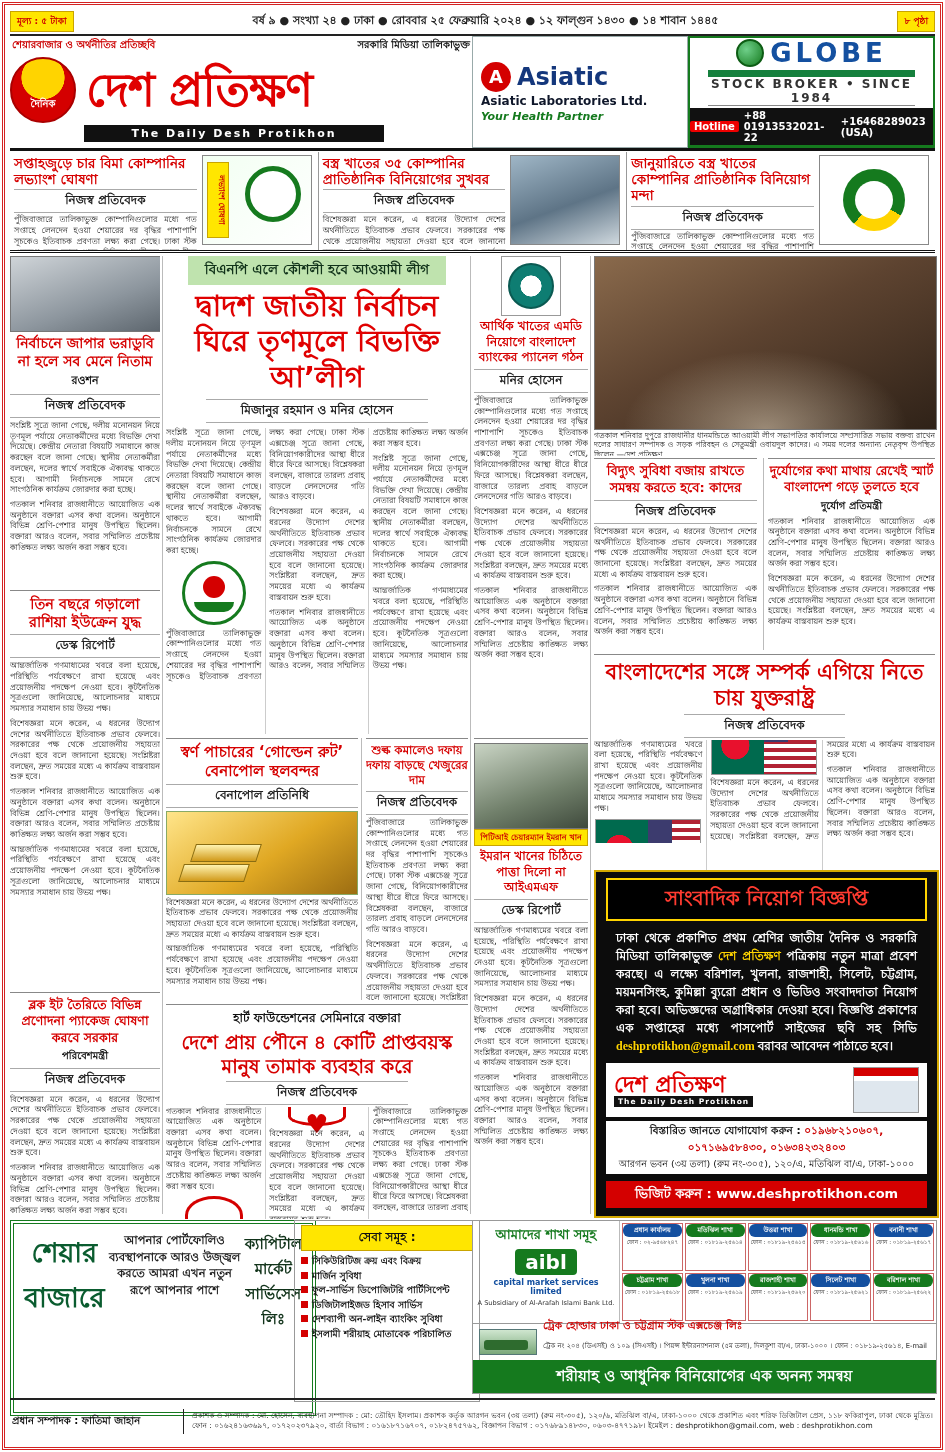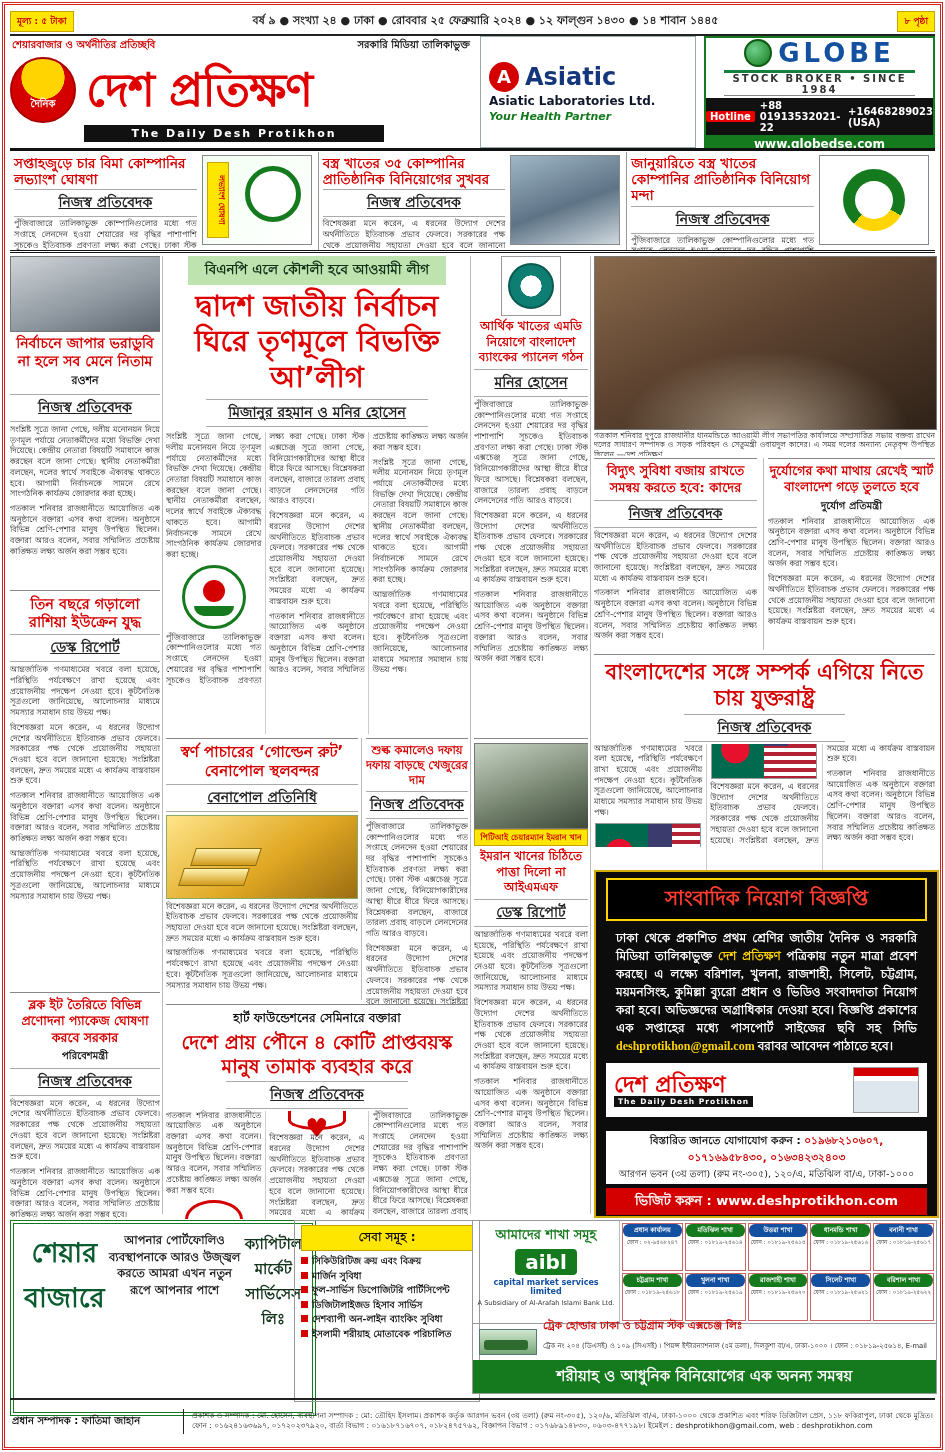--- a/index.html
+++ b/index.html
@@ -7,62 +7,62 @@
     width:945px;height:1452px;position:relative;background:#fff;
     font-family:"DejaVu Sans",sans-serif;color:#111;overflow:hidden;
   }
   .frame{position:absolute;inset:2px;border:3px double #d42222;pointer-events:none;z-index:50;}
   .abs{position:absolute;overflow:hidden;}
   
   #topbar{left:10px;top:8px;width:925px;height:26px;display:flex;align-items:center;gap:8px;border-bottom:2px solid #222;}
   .corner-badge{background:#ffe600;color:#c00;font-size:9px;font-weight:700;padding:2px 6px;border:1px solid #c9a400;white-space:nowrap;}
   .dateline{flex:1;text-align:center;font-size:11px;font-weight:700;color:#222;}
   
-  #masthead{left:10px;top:36px;width:925px;height:112px;display:flex;gap:8px;border-bottom:3px solid #111;}
+  #masthead{left:10px;top:36px;width:925px;height:112px;display:flex;border-bottom:3px solid #111;}
   .logo-block{flex:0 0 462px;position:relative;}
   .tag-row{display:flex;justify-content:space-between;font-size:10px;font-weight:700;padding:1px 2px;}
   .tag-left{color:#c00;}
   .tag-right{color:#111;}
   .logo-row{display:flex;align-items:center;gap:10px;padding-top:2px;}
   .paper-logo{width:62px;height:62px;border-radius:50%;background:radial-gradient(circle at 50% 30%,#ffd400 0 40%,#d40000 41% 100%);border:2px solid #a00;display:flex;align-items:flex-end;justify-content:center;}
   .paper-logo span{color:#fff;font-size:10px;font-weight:700;margin-bottom:8px;}
   .paper-title{color:#e00000;font-size:46px;font-weight:800;line-height:1.05;letter-spacing:-1px;}
   .paper-sub-bar{background:#111;color:#fff;font-size:11px;font-weight:700;text-align:center;padding:2px 0;width:300px;margin:2px 0 0 74px;letter-spacing:2px;}
   .asiatic-ad{flex:0 0 198px;border:1px solid #9aa;padding:6px 8px;display:flex;flex-direction:column;justify-content:center;gap:2px;}
   .a-row{display:flex;align-items:center;gap:6px;}
   .a-logo{width:30px;height:30px;border-radius:50%;background:#d40000;color:#fff;font-weight:800;font-size:18px;display:flex;align-items:center;justify-content:center;}
   .a-name{color:#14377c;font-size:24px;font-weight:800;}
   .a-company{color:#0f172a;font-size:12px;font-weight:700;}
   .a-slogan{color:#157a1e;font-size:11px;font-style:italic;font-weight:700;}
   .globe-ad{flex:1;border:2px solid #157a1e;display:flex;flex-direction:column;}
   .g-top{color:#c00;font-size:10px;font-weight:700;text-align:center;padding:2px 4px;line-height:1.25;}
   .g-row{display:flex;align-items:center;justify-content:center;gap:6px;}
   .globe-icon{width:24px;height:24px;border-radius:50%;background:radial-gradient(circle at 35% 35%,#6fd08a,#157a1e);border:2px solid #0d5c14;}
   .g-name{color:#1450a0;font-size:26px;font-weight:800;letter-spacing:4px;}
-  .g-sub{text-align:center;font-size:10px;font-weight:700;color:#333;letter-spacing:2px;border-top:3px solid #15803d;border-bottom:1px solid #888;margin:2px 18px;}
+  .g-sub{text-align:center;font-size:12px;font-weight:700;color:#333;letter-spacing:2px;border-top:7px solid #15803d;border-bottom:1px solid #888;margin:2px 18px;}
   .g-hotline{background:#111;color:#fff;font-size:10px;font-weight:700;display:flex;align-items:center;justify-content:center;gap:5px;padding:2px 0;}
   .g-hot-label{background:#e00;color:#fff;padding:0 4px;border-radius:2px;}
   .g-web{background:#157a1e;color:#fff;text-align:center;font-size:12px;font-weight:800;padding:2px 0;margin-top:auto;}
   
   #briefs{left:10px;top:152px;width:925px;height:98px;display:flex;border-bottom:3px double #111;}
   .brief{flex:1;display:flex;gap:5px;padding:3px 6px 3px 4px;}
   .brief + .brief{border-left:1px solid #999;}
   .brief-text{flex:1;min-width:0;}
   .brief h3{margin:0 0 2px;font-size:13.5px;line-height:1.2;color:#d60000;font-weight:800;}
   .brief .byline{margin:1px 0 2px;}
   .brief-img{flex:0 0 108px;height:88px;border:1px solid #888;position:relative;}
   .img-insurance{background:linear-gradient(135deg,#f2fff2,#ffffff);}
   .ins-circle{position:absolute;right:10px;top:10px;width:46px;height:46px;border-radius:50%;border:5px solid #157a1e;background:#fff;}
   .ins-badge{position:absolute;left:4px;top:6px;bottom:6px;width:20px;background:#ffe600;color:#c00;font-size:8px;font-weight:700;writing-mode:vertical-rl;text-align:center;border:1px solid #c9a400;}
   .img-factory{background:linear-gradient(160deg,#9fb6c6,#5e7486 55%,#cfd8de);}
   .img-dse{background:#fff;display:flex;align-items:center;justify-content:center;}
   .dse-ring{width:62px;height:62px;border-radius:50%;background:conic-gradient(#157a1e 0 120deg,#ffd400 120deg 220deg,#157a1e 220deg 360deg);display:flex;align-items:center;justify-content:center;}
   .dse-inner{width:38px;height:38px;border-radius:50%;background:#fff;}
   
-  .byline{text-align:center;font-size:14px;font-weight:700;color:#222;border-top:1px solid #aaa;border-bottom:1px solid #aaa;margin:3px 0;padding:1px 0;text-decoration:underline;}
+  .byline{text-align:center;font-size:12px;font-weight:700;color:#222;border-top:1px solid #aaa;border-bottom:1px solid #aaa;margin:3px 0;padding:1px 0;}
   .btx{font-size:8px;line-height:1.34;text-align:justify;color:#1a1a1a;}
   .btx p{margin:0 0 4px;}
   .h-red{color:#d60000;font-weight:800;margin:0;}
   .speaker{text-align:center;font-weight:800;font-size:11px;margin:2px 0;}
   .rule-top{border-top:1px solid #888;padding-top:4px;}
   .vdiv{position:absolute;width:1px;background:#bbb;}
   
   #mainstory .kicker{background:#bfe3ae;color:#11331a;font-weight:800;font-size:13.5px;text-align:center;padding:3px 6px;margin:0 22px 4px;}
   #mainstory h1{color:#e00000;font-size:29px;line-height:1.22;font-weight:800;text-align:center;margin:0 0 4px;}
   .cols3{column-count:3;column-gap:8px;column-rule:1px solid #ccc;}
@@ -91,21 +91,21 @@
   
   #recruit{background:#0c0c0c;border:2px solid #d4a900;display:flex;flex-direction:column;}
   .rec-title{color:#ff3b30;background:#000;border:2px solid #ffd400;margin:6px 10px 4px;text-align:center;font-size:20px;font-weight:800;padding:3px 0;}
   .rec-body{color:#fff;font-size:12px;font-weight:700;line-height:1.5;text-align:justify;padding:4px 20px;font-family:Liberation Serif, serif;}
   .rec-em{color:#ffd400;}
   .rec-white{background:#fff;margin:4px 10px;padding:4px 8px;display:flex;align-items:center;gap:8px;}
   .mini-logo-title{color:#e00000;font-size:22px;font-weight:800;line-height:1;}
   .mini-logo-sub{background:#111;color:#fff;font-size:7.5px;font-weight:700;text-align:center;padding:1px 4px;letter-spacing:1px;}
   .mini-thumb{margin-left:auto;width:64px;height:44px;border:1px solid #999;background:linear-gradient(#fff 0 30%,#dfe7ee 30% 100%);position:relative;}
   .mini-thumb::before{content:"";position:absolute;left:0;top:0;right:0;height:8px;background:#d40000;}
-  .rec-contact{background:#fff;margin:10px 10px 4px;padding:2px 8px;font-size:10.5px;font-weight:700;text-align:center;color:#111;}
+  .rec-contact{background:#fff;margin:0 10px 4px;padding:2px 8px;font-size:10.5px;font-weight:700;text-align:center;color:#111;}
   .rec-phones{color:#c00;}
   .rec-webbar{background:#d40000;color:#fff;font-weight:800;font-size:13px;text-align:center;padding:3px 0;margin:auto 10px 8px;}
   
   #aiblad{border:4px double #157a1e;padding:8px 10px;display:flex;flex-direction:row;gap:4px;text-align:center;}
   .aibl-head{color:#0a5c2f;font-size:27px;font-weight:800;}
   .aibl-body{font-size:11.5px;font-weight:700;line-height:1.45;color:#222;}
   .aibl-brand{color:#e00000;font-size:28px;font-weight:800;}
   .aibl-name{font-size:15px;font-weight:800;color:#11331a;}
   #services{border:1px solid #999;padding:4px 6px;}
   .svc-title{background:#ffe600;font-weight:800;font-size:12px;text-align:center;padding:2px 0;margin-bottom:4px;border:1px solid #c9a400;}

